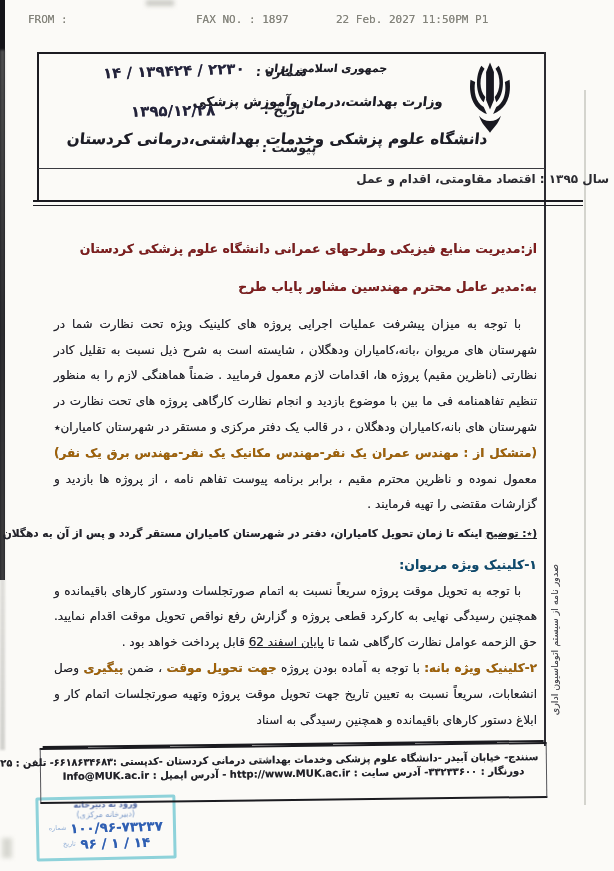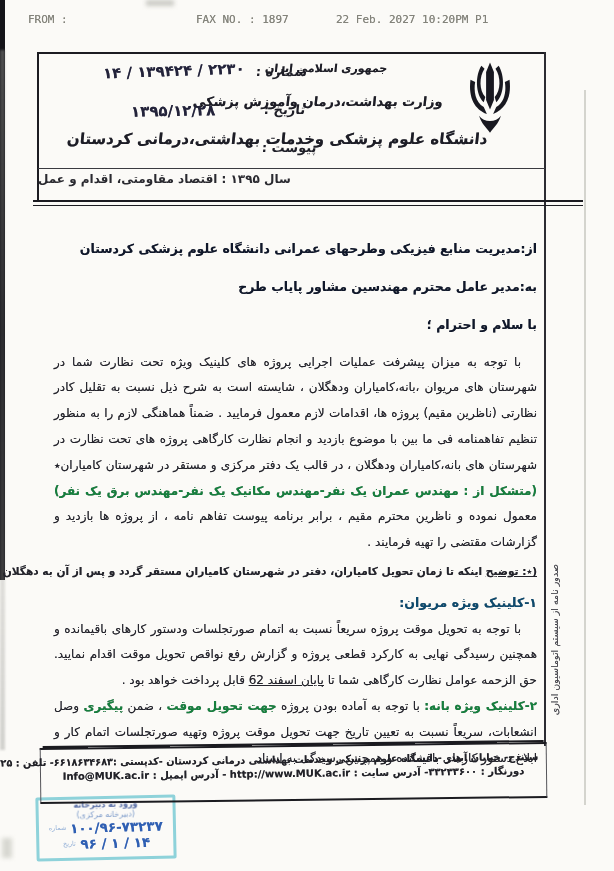--- a/index.html
+++ b/index.html
@@ -44,37 +44,37 @@
   .callig.c2{right:102px;top:42px;font-size:13px;}
   .callig.c3{right:58px;top:78px;font-size:15px;}
   .lh-label{position:absolute;font-size:13px;font-weight:bold;color:#1f1f28;transform:skewX(-5deg);}
   .lab-no{right:238px;top:12px;}
   .lab-date{right:240px;top:50px;}
   .lab-att{right:228px;top:88px;}
   .hand{position:absolute;direction:ltr;color:#23233a;font-weight:bold;
     text-shadow:0 0 .6px rgba(30,30,60,.6);}
   .hand.no{right:300px;top:10px;font-size:15px;transform:rotate(-2deg);letter-spacing:1px;}
   .hand.date{right:330px;top:50px;font-size:15px;transform:rotate(-1deg);letter-spacing:2px;}
-  .slogan{position:absolute;left:38px;top:172px;width:571px;text-align:left;
+  .slogan{position:absolute;left:38px;top:172px;width:571px;text-align:right;
     direction:rtl;font-size:12px;font-weight:bold;color:#2a2a30;}
 
   
   .letter{position:absolute;left:38px;top:206px;width:507px;height:538px;
     direction:rtl;padding:30px 8px 0 16px;box-sizing:border-box;
     font-size:12px;line-height:2.15;color:#23232b;
     text-shadow:0 0 .45px rgba(25,25,35,.55);}
   .letter p{margin:0;}
-  .hdr{font-weight:bold;font-size:12.5px;margin-bottom:11px !important;color:#0f172a;text-align:right;}
+  .hdr{font-weight:bold;font-size:12.5px;margin-bottom:11px !important;color:#7f1d1d;text-align:right;}
   .just{text-align:justify;}
   .indent{text-indent:16px;}
   .note{font-weight:bold;font-size:11px;white-space:nowrap;transform:scaleX(.96);
     transform-origin:right;margin-top:4px !important;}
   .u{text-decoration:underline;}
   .sec-h{font-weight:bold;font-size:12.5px;margin-top:6px !important;color:#0c4a6e;}
-  b{color:#15803d;}
+  b{color:#a16207;}
 
   
   .side-note{position:absolute;left:549px;top:782px;width:218px;
     transform:rotate(-90deg);transform-origin:0 0;
     direction:rtl;font-size:9.5px;color:#45454c;letter-spacing:.5px;
     text-shadow:0 0 .4px rgba(60,60,70,.5);}
 
   
   .footer-box{position:absolute;left:40px;top:745px;width:505px;height:52px;
     transform:rotate(-.7deg);border-top:2.5px solid #1b1b20;border-bottom:2px solid #1b1b20;
@@ -102,21 +102,21 @@
 <body>
 
 <div class="smudge topleft"></div>
 <div class="smudge leftedge"></div>
 <div class="smudge rightedge"></div>
 <div class="smudge bottomleft"></div>
 
 <div class="fax-header">
   <span class="from">FROM :</span>
   <span class="faxno">FAX NO. : 1897</span>
-  <span class="dt">22 Feb. 2027 10:20PM  P1</span>
+  <span class="dt">22 Feb. 2027 11:50PM  P1</span>
 </div>
 
 <div class="line lh-top"></div>
 <div class="line lh-left"></div>
 <div class="line frame-right"></div>
 <div class="line lh-sep"></div>
 <div class="line rule-a"></div>
 <div class="line rule-b"></div>
 <div class="body-left-thick"></div>
 
@@ -139,21 +139,20 @@
   <div class="lh-label lab-att">پیوست :</div>
   <div class="hand no">۱۴ / ۱۳۹۴۲۴ / ۲۲۳۰</div>
   <div class="hand date">۱۳۹۵/۱۲/۲۸</div>
 </div>
 
 <div class="slogan">سال ۱۳۹۵ : اقتصاد مقاومتی، اقدام و عمل</div>
 
 <div class="letter">
   <p class="hdr">از:مدیریت منابع فیزیکی وطرحهای عمرانی دانشگاه علوم پزشکی کردستان</p>
   <p class="hdr">به:مدیر عامل محترم مهندسین مشاور پایاب طرح</p>
-  <p class="hdr">با سلام و احترام ؛</p>
   <p class="just indent"><span>با توجه به میزان پیشرفت عملیات اجرایی پروژه های کلینیک ویژه تحت نظارت شما در شهرستان های مریوان ،بانه،کامیاران ودهگلان ، شایسته است به شرح ذیل نسبت به تقلیل کادر نظارتی (ناظرین مقیم) پروژه ها، اقدامات لازم معمول فرمایید . ضمناً هماهنگی لازم را به منظور تنظیم تفاهمنامه فی ما بین با موضوع بازدید و انجام نظارت کارگاهی پروژه های تحت نظارت در شهرستان های بانه،کامیاران ودهگلان ، در قالب یک دفتر مرکزی و مستقر در شهرستان کامیاران٭ </span><b>(متشکل از : مهندس عمران یک نفر-مهندس مکانیک یک نفر-مهندس برق یک نفر)</b><span> معمول نموده و ناظرین محترم مقیم ، برابر برنامه پیوست تفاهم نامه ، از پروژه ها بازدید و گزارشات مقتضی را تهیه فرمایند .</span></p>
   <p class="note"><span class="u">(٭: توضیح</span><span> اینکه تا زمان تحویل کامیاران، دفتر در شهرستان کامیاران مستقر گردد و پس از آن به دهگلان منتقل گردد.)</span></p>
   <p class="sec-h">۱-کلینیک ویژه مریوان:</p>
   <p class="just indent"><span>با توجه به تحویل موقت پروژه سریعاً نسبت به اتمام صورتجلسات ودستور کارهای باقیمانده و همچنین رسیدگی نهایی به کارکرد قطعی پروژه و گزارش رفع نواقص تحویل موقت اقدام نمایید. حق الزحمه عوامل نظارت کارگاهی شما تا </span><span class="u">پایان اسفند 62</span><span> قابل پرداخت خواهد بود .</span></p>
   <p class="just"><b>۲-کلینیک ویژه بانه:</b><span> با توجه به آماده بودن پروژه </span><b>جهت تحویل موقت</b><span> ، ضمن </span><b>پیگیری</b><span> وصل انشعابات، سریعاً نسبت به تعیین تاریخ جهت تحویل موقت پروژه وتهیه صورتجلسات اتمام کار و ابلاغ دستور کارهای باقیمانده و همچنین رسیدگی به اسناد</span></p>
 </div>
 
 <div class="side-note">صدور نامه از سیستم اتوماسیون اداری</div>
 
 <div class="footer-box">

